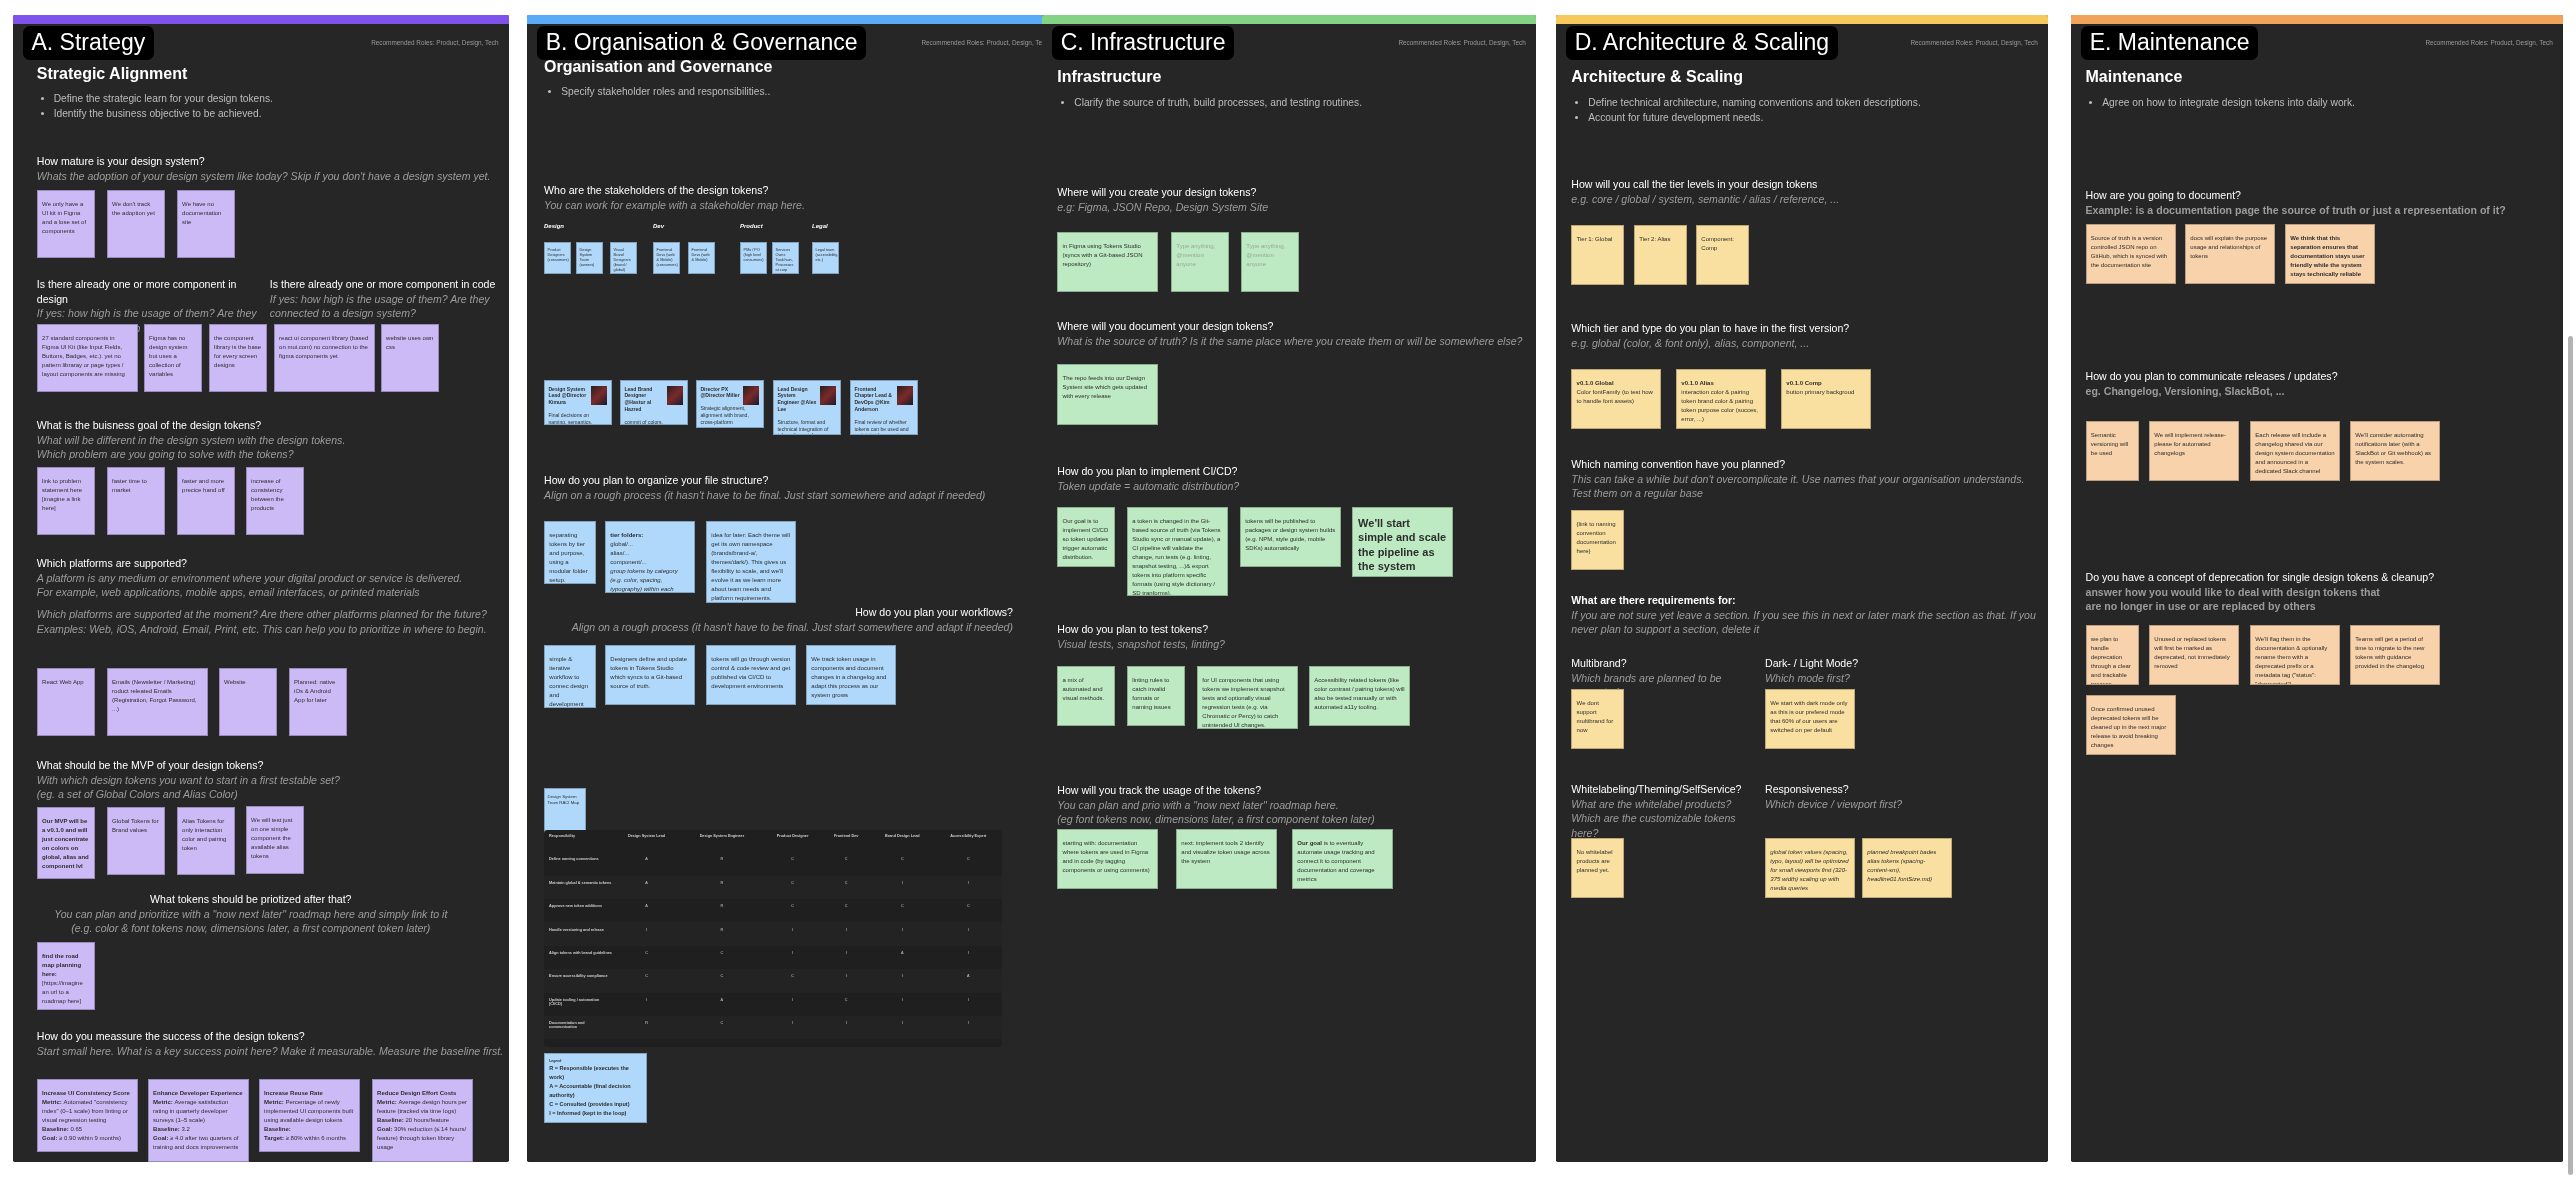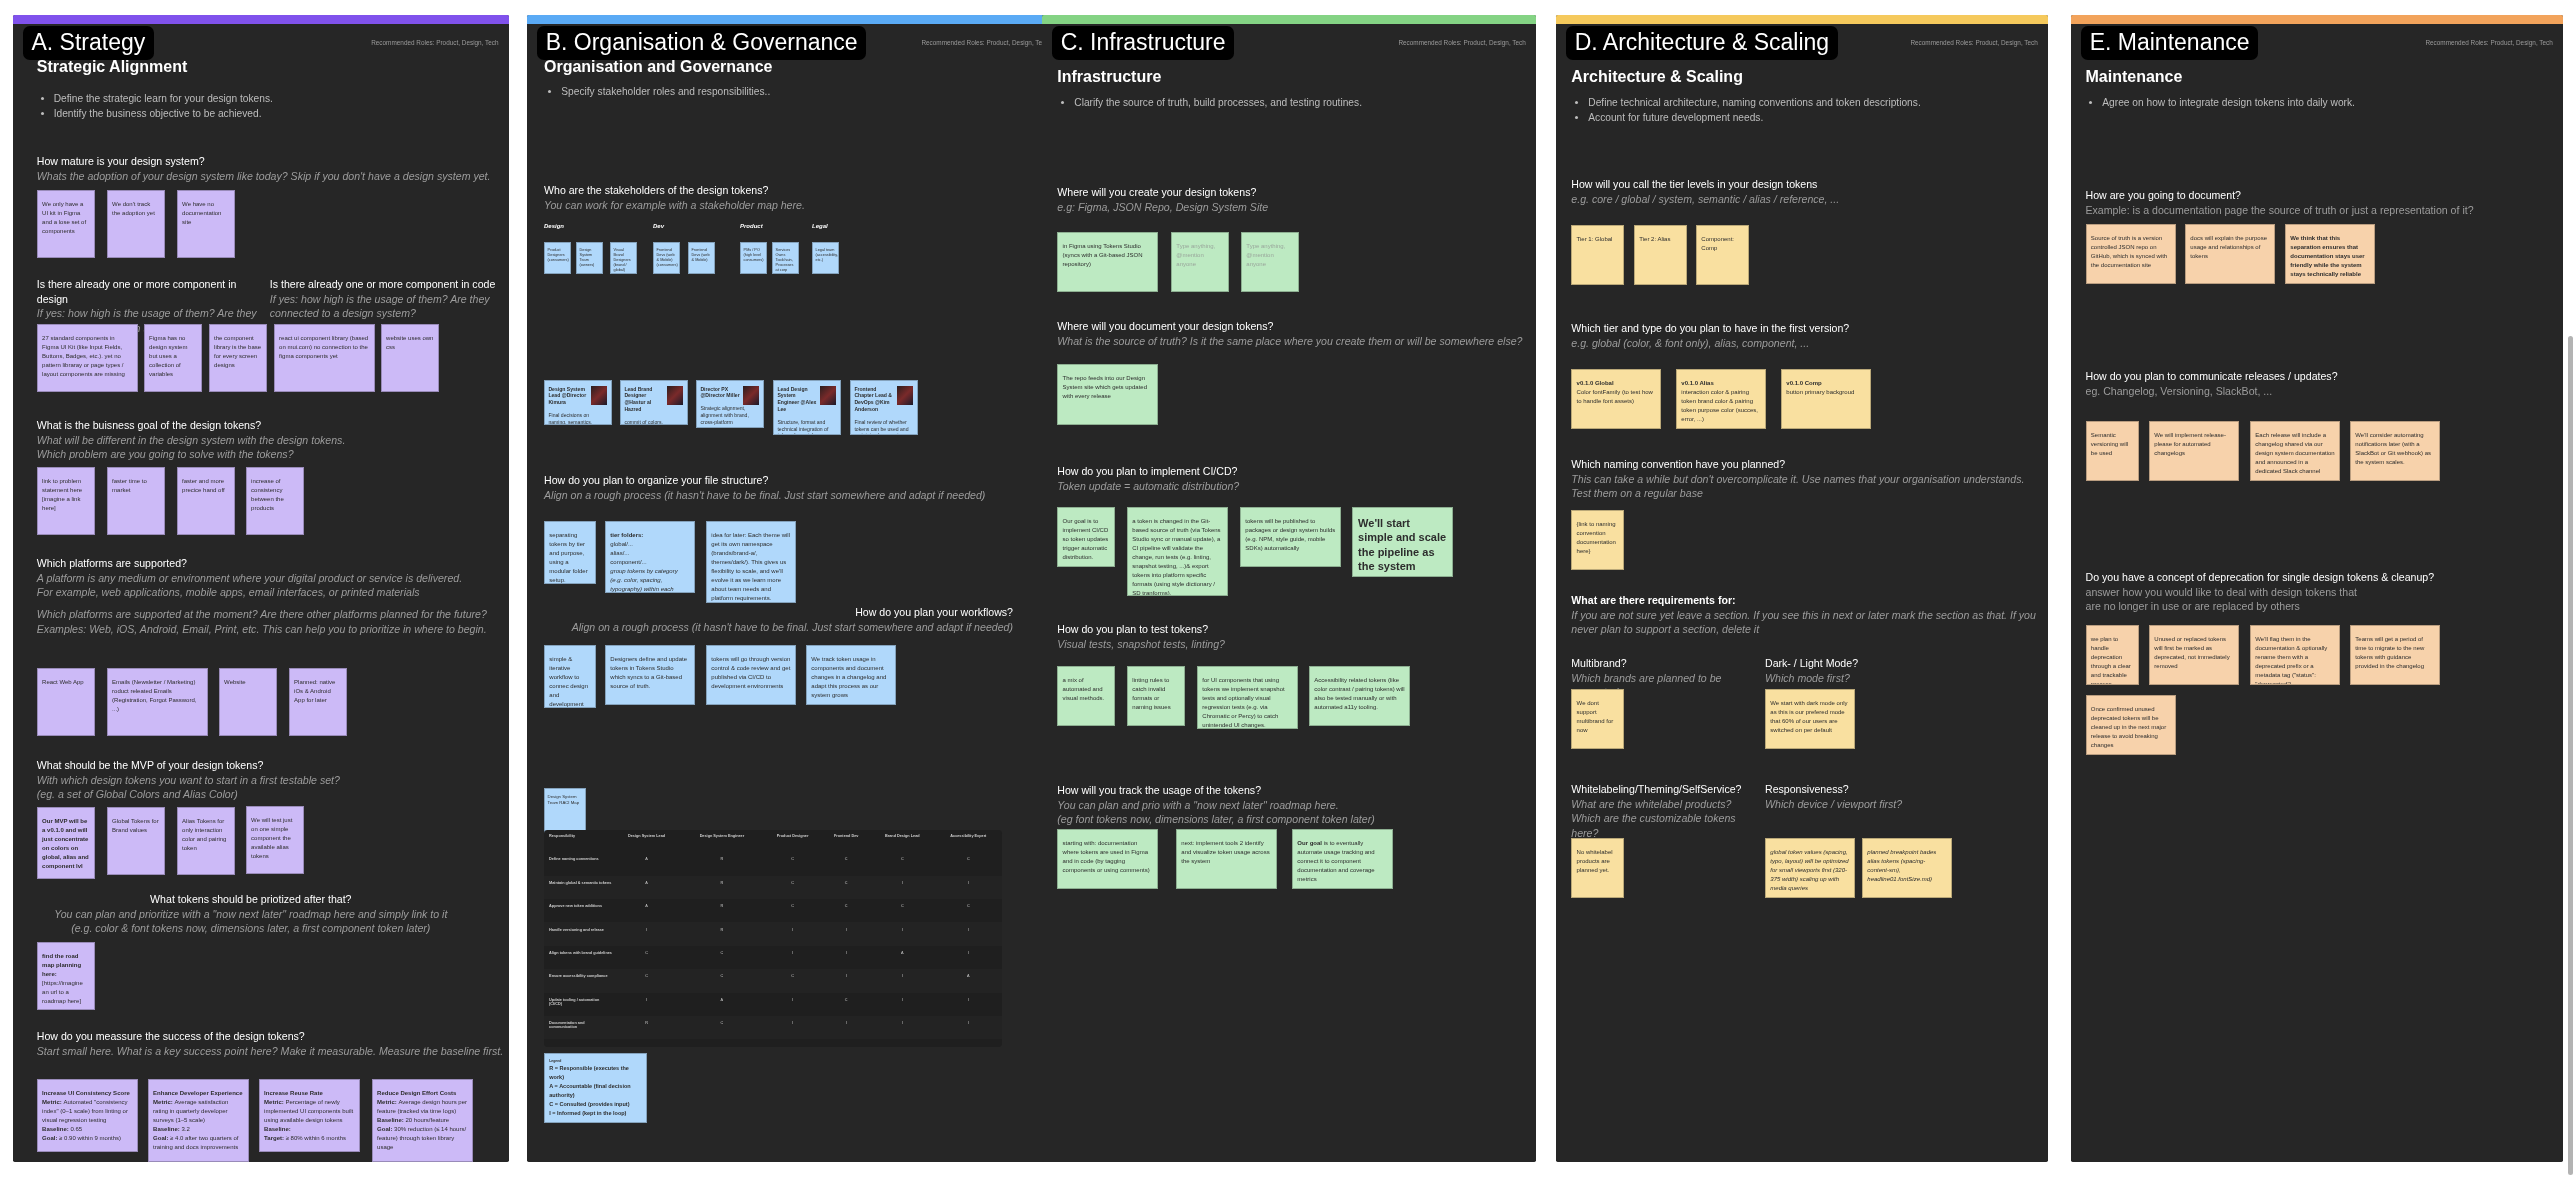--- a/index.html
+++ b/index.html
@@ -6,21 +6,21 @@
   html, body { width: 2576px; height: 1179px; overflow: hidden; background: #ffffff; font-family: "Liberation Sans", sans-serif; }
   .board { position: relative; width: 2576px; height: 1179px; }
   .col { position: absolute; top: 15.3px; height: 1147px; background: #262626; border-radius: 1.7px; overflow: hidden; }
   .col-bar { position: absolute; left: 0; top: 0; right: 0; height: 8.5px; }
   .col-tag { position: absolute; left: 10.2px; top: 11px; background: #000; color: #fff; font-size: 23px; font-weight: 500; padding: 3.4px 8.5px 4.3px 8.5px; border-radius: 6.8px; line-height: 25.6px; white-space: nowrap; }
   .col-roles { position: absolute; right: 10.2px; top: 24px; color: #9a9a9a; font-size: 6.4px; white-space: nowrap; }
   .h-title { position: absolute; color: #fff; font-size: 16px; font-weight: bold; white-space: nowrap; }
   .bullets { position: absolute; color: #bdbdbd; font-size: 10.2px; line-height: 14.5px; list-style: disc; padding-left: 15.3px; }
   .q { position: absolute; color: #fff; font-size: 10.6px; line-height: 14.5px; }
   .q .sub { color: #9c9c9c; font-style: italic; display: block; }
-  .q .sub.plain { font-style: normal; }
+  .q .sub.plain { font-style: normal; font-weight: bold; }
   .q b { font-weight: bold; }
   .sticky { position: absolute; font-size: 6px; line-height: 9px; color: #2d2d2d; padding: 8.5px 4.3px 4.3px 4.3px; border: 0.9px solid rgba(0,0,0,0.25); overflow: hidden; }
   .sticky.purple { background: #ccbaf7; }
   .sticky.blue { background: #b0d8fb; }
   .sticky.green { background: #bdeac2; }
   .sticky.yellow { background: #f9e0a0; }
   .sticky.orange { background: #f7d2ab; }
   .sticky .b { font-weight: bold; }
   .sticky.muted { color: #9aa79c; }
   .sticky.big { font-size: 11px; line-height: 14.5px; font-weight: bold; padding: 7.7px 5.1px; }
@@ -40,21 +40,21 @@
 </head>
 <body>
 
 <div class="board">
 
   <section class="col" style="left:12.8px;width:496px;">
     <div class="col-bar" style="background:#8052ec;"></div>
     <div class="col-tag">A. Strategy</div>
     <div class="col-roles">Recommended Roles: Product, Design, Tech</div>
 
-    <div class="h-title" style="left:24px;top:43px;">Strategic Alignment</div>
+    <div class="h-title" style="left:24px;top:50px;">Strategic Alignment</div>
     <ul class="bullets" style="left:25.6px;top:77px;">
       <li>Define the strategic learn for your design tokens.</li>
       <li>Identify the business objective to be achieved.</li>
     </ul>
 
     <div class="q" style="left:24px;top:139px;width:477px;">
       <span>How mature is your design system?</span>
       <span class="sub">Whats the adoption of your design system like today? Skip if you don't have a design system yet.</span>
     </div>
     <div class="sticky purple" style="left:24px;top:175px;width:58px;height:68px;">We only have a UI kit in Figma and a lose set of components</div>

